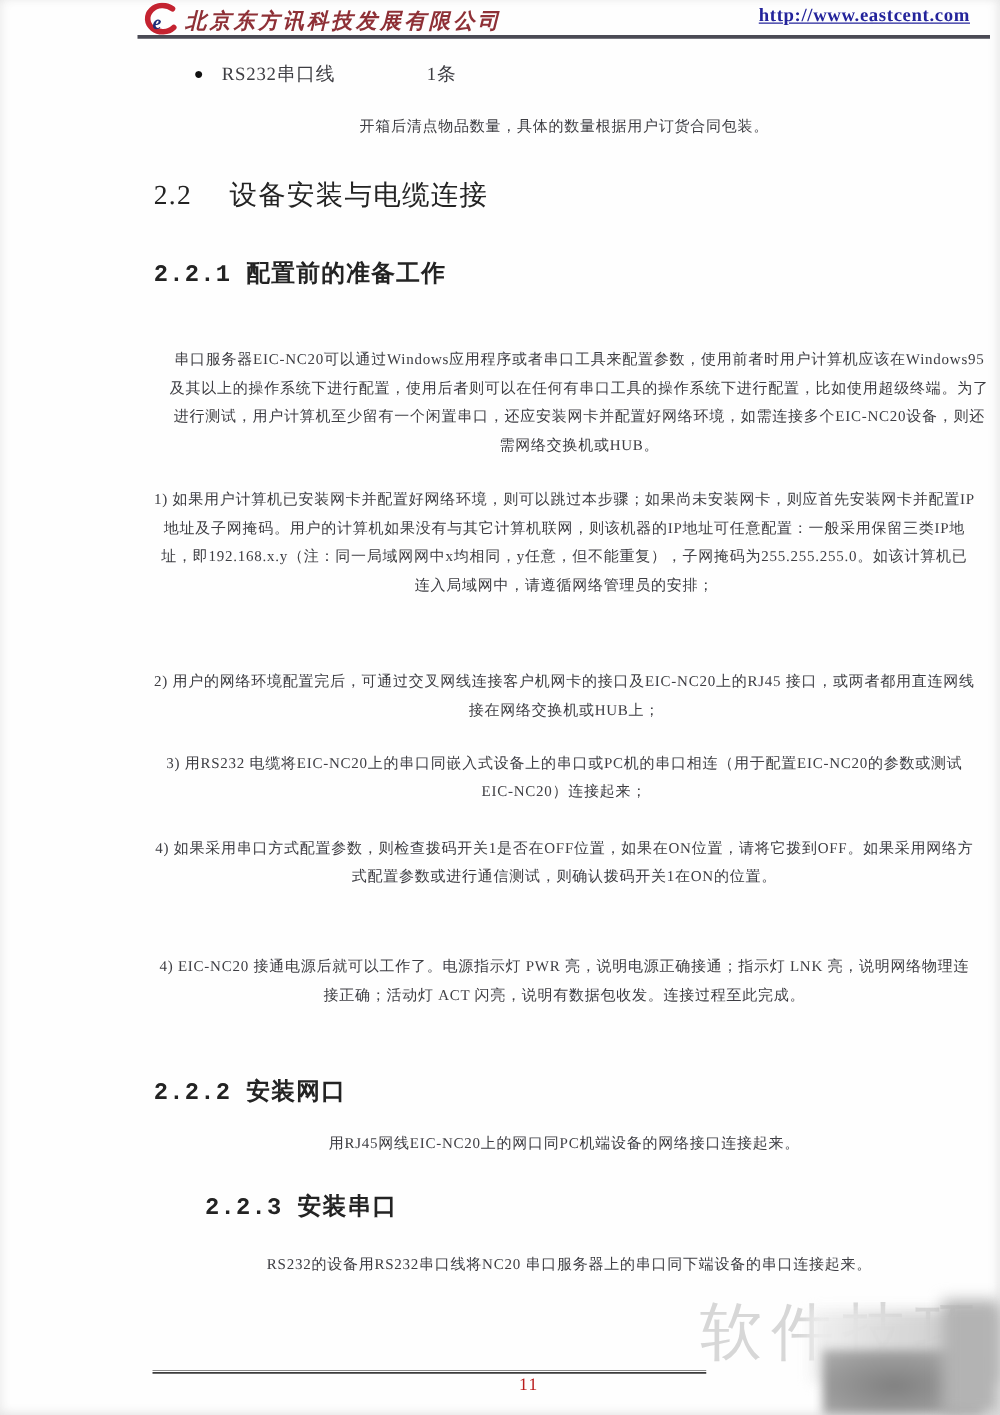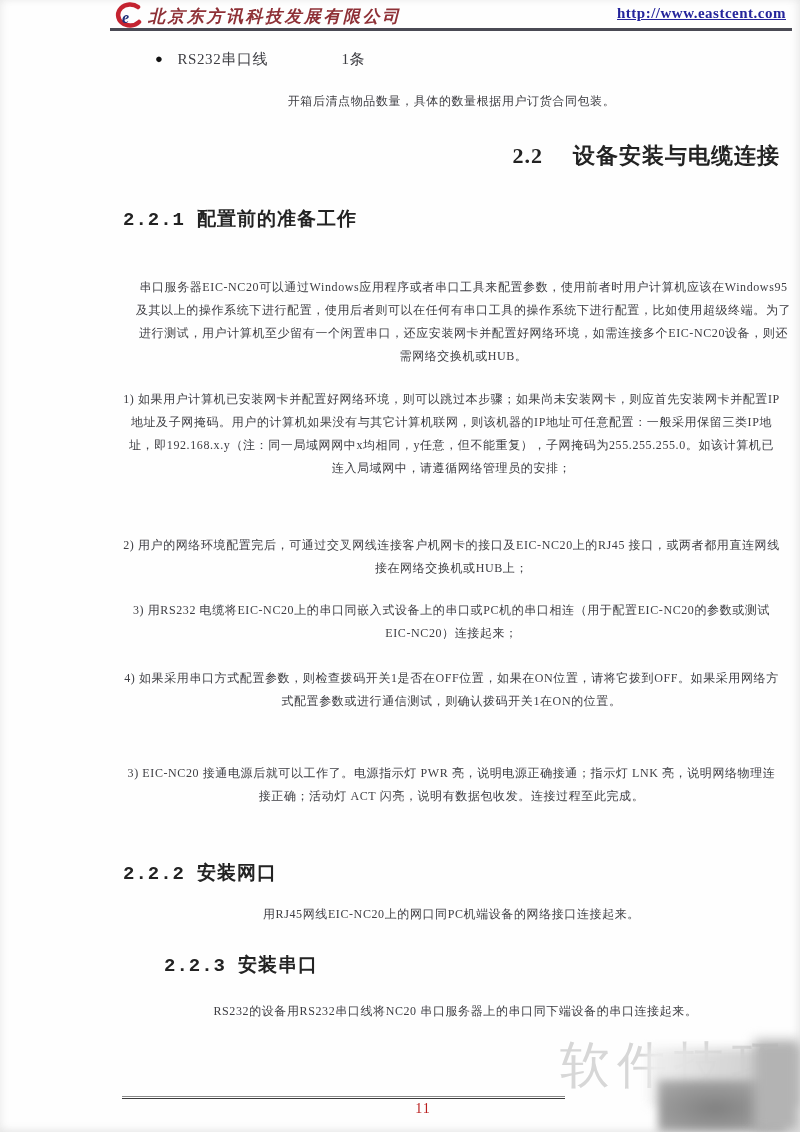--- a/index.html
+++ b/index.html
@@ -12,29 +12,29 @@
   }
   
   .header{position:absolute;left:110px;top:2px;width:682px;height:26px;}
   .logo{position:absolute;left:2px;top:0px;width:32px;height:28px;}
   .company{
     position:absolute;left:38px;top:3px;
     font-size:17px;font-weight:bold;font-style:italic;
     color:#8e3036;letter-spacing:2.5px;white-space:nowrap;text-align:right;
   }
   .url{
-    position:absolute;right:6px;top:3px;
+    position:absolute;right:16px;top:3px;
     font-size:15px;font-weight:bold;color:#24249b;
     text-decoration:underline;letter-spacing:.5px;
   }
   .header-rule{position:absolute;left:110px;top:28px;width:682px;height:3px;background:#4a4a54;}
   
   .blk{position:absolute;left:123px;width:657px;}
   .para{font-size:12px;line-height:23px;letter-spacing:.6px;text-align:center;}
-  .h2{font-size:22px;font-weight:bold;color:#232323;letter-spacing:1px;text-align:right;}
+  .h2{font-size:22px;font-weight:normal;color:#232323;letter-spacing:1px;}
   .h2 .num{margin-right:30px;}
   .h3{font-size:19px;font-weight:bold;color:#232323;letter-spacing:1px;font-family:Liberation Mono, monospace;}
   .h3 .num{margin-right:12px;}
   
   .bullet-row{font-size:15px;letter-spacing:.6px;}
   .bullet-dot{display:inline-block;margin-left:32px;font-size:13px;color:#111;vertical-align:1px;}
   .pk-label{display:inline-block;margin-left:14px;min-width:164px;}
   .pk-qty{display:inline-block;}
   
   .footer-rule{position:absolute;left:122px;top:1096px;width:443px;height:3px;
@@ -86,21 +86,21 @@
   <div class="blk h3" style="top:206px;">
     <span class="num">2.2.1</span><span>配置前的准备工作</span>
   </div>
 
   <p class="blk para" style="top:264px;margin:12px;">串口服务器EIC-NC20可以通过Windows应用程序或者串口工具来配置参数，使用前者时用户计算机应该在Windows95及其以上的操作系统下进行配置，使用后者则可以在任何有串口工具的操作系统下进行配置，比如使用超级终端。为了进行测试，用户计算机至少留有一个闲置串口，还应安装网卡并配置好网络环境，如需连接多个EIC-NC20设备，则还需网络交换机或HUB。</p>
 
   <p class="blk para" style="top:388px;margin:0;">1) 如果用户计算机已安装网卡并配置好网络环境，则可以跳过本步骤；如果尚未安装网卡，则应首先安装网卡并配置IP地址及子网掩码。用户的计算机如果没有与其它计算机联网，则该机器的IP地址可任意配置：一般采用保留三类IP地址，即192.168.x.y（注：同一局域网网中x均相同，y任意，但不能重复），子网掩码为255.255.255.0。如该计算机已连入局域网中，请遵循网络管理员的安排；</p>
   <p class="blk para" style="top:534px;margin:0;">2) 用户的网络环境配置完后，可通过交叉网线连接客户机网卡的接口及EIC-NC20上的RJ45 接口，或两者都用直连网线接在网络交换机或HUB上；</p>
   <p class="blk para" style="top:599px;margin:0;">3) 用RS232 电缆将EIC-NC20上的串口同嵌入式设备上的串口或PC机的串口相连（用于配置EIC-NC20的参数或测试EIC-NC20）连接起来；</p>
   <p class="blk para" style="top:667px;margin:0;">4) 如果采用串口方式配置参数，则检查拨码开关1是否在OFF位置，如果在ON位置，请将它拨到OFF。如果采用网络方式配置参数或进行通信测试，则确认拨码开关1在ON的位置。</p>
-  <p class="blk para" style="top:762px;margin:0;">3) EIC-NC20 接通电源后就可以工作了。电源指示灯 PWR 亮，说明电源正确接通；指示灯 LNK 亮，说明网络物理连接正确；活动灯 ACT 闪亮，说明有数据包收发。连接过程至此完成。</p>
+  <p class="blk para" style="top:762px;margin:0;">4) EIC-NC20 接通电源后就可以工作了。电源指示灯 PWR 亮，说明电源正确接通；指示灯 LNK 亮，说明网络物理连接正确；活动灯 ACT 闪亮，说明有数据包收发。连接过程至此完成。</p>
 
   <div class="blk h3" style="top:860px;">
     <span class="num">2.2.2</span><span>安装网口</span>
   </div>
   <p class="blk para" style="top:903px;margin:0;">用RJ45网线EIC-NC20上的网口同PC机端设备的网络接口连接起来。</p>
 
   <div class="blk h3" style="top:952px;margin-left:41px;">
     <span class="num">2.2.3</span><span>安装串口</span>
   </div>
   <p class="blk para" style="top:996px;margin:4px;">RS232的设备用RS232串口线将NC20 串口服务器上的串口同下端设备的串口连接起来。</p>

